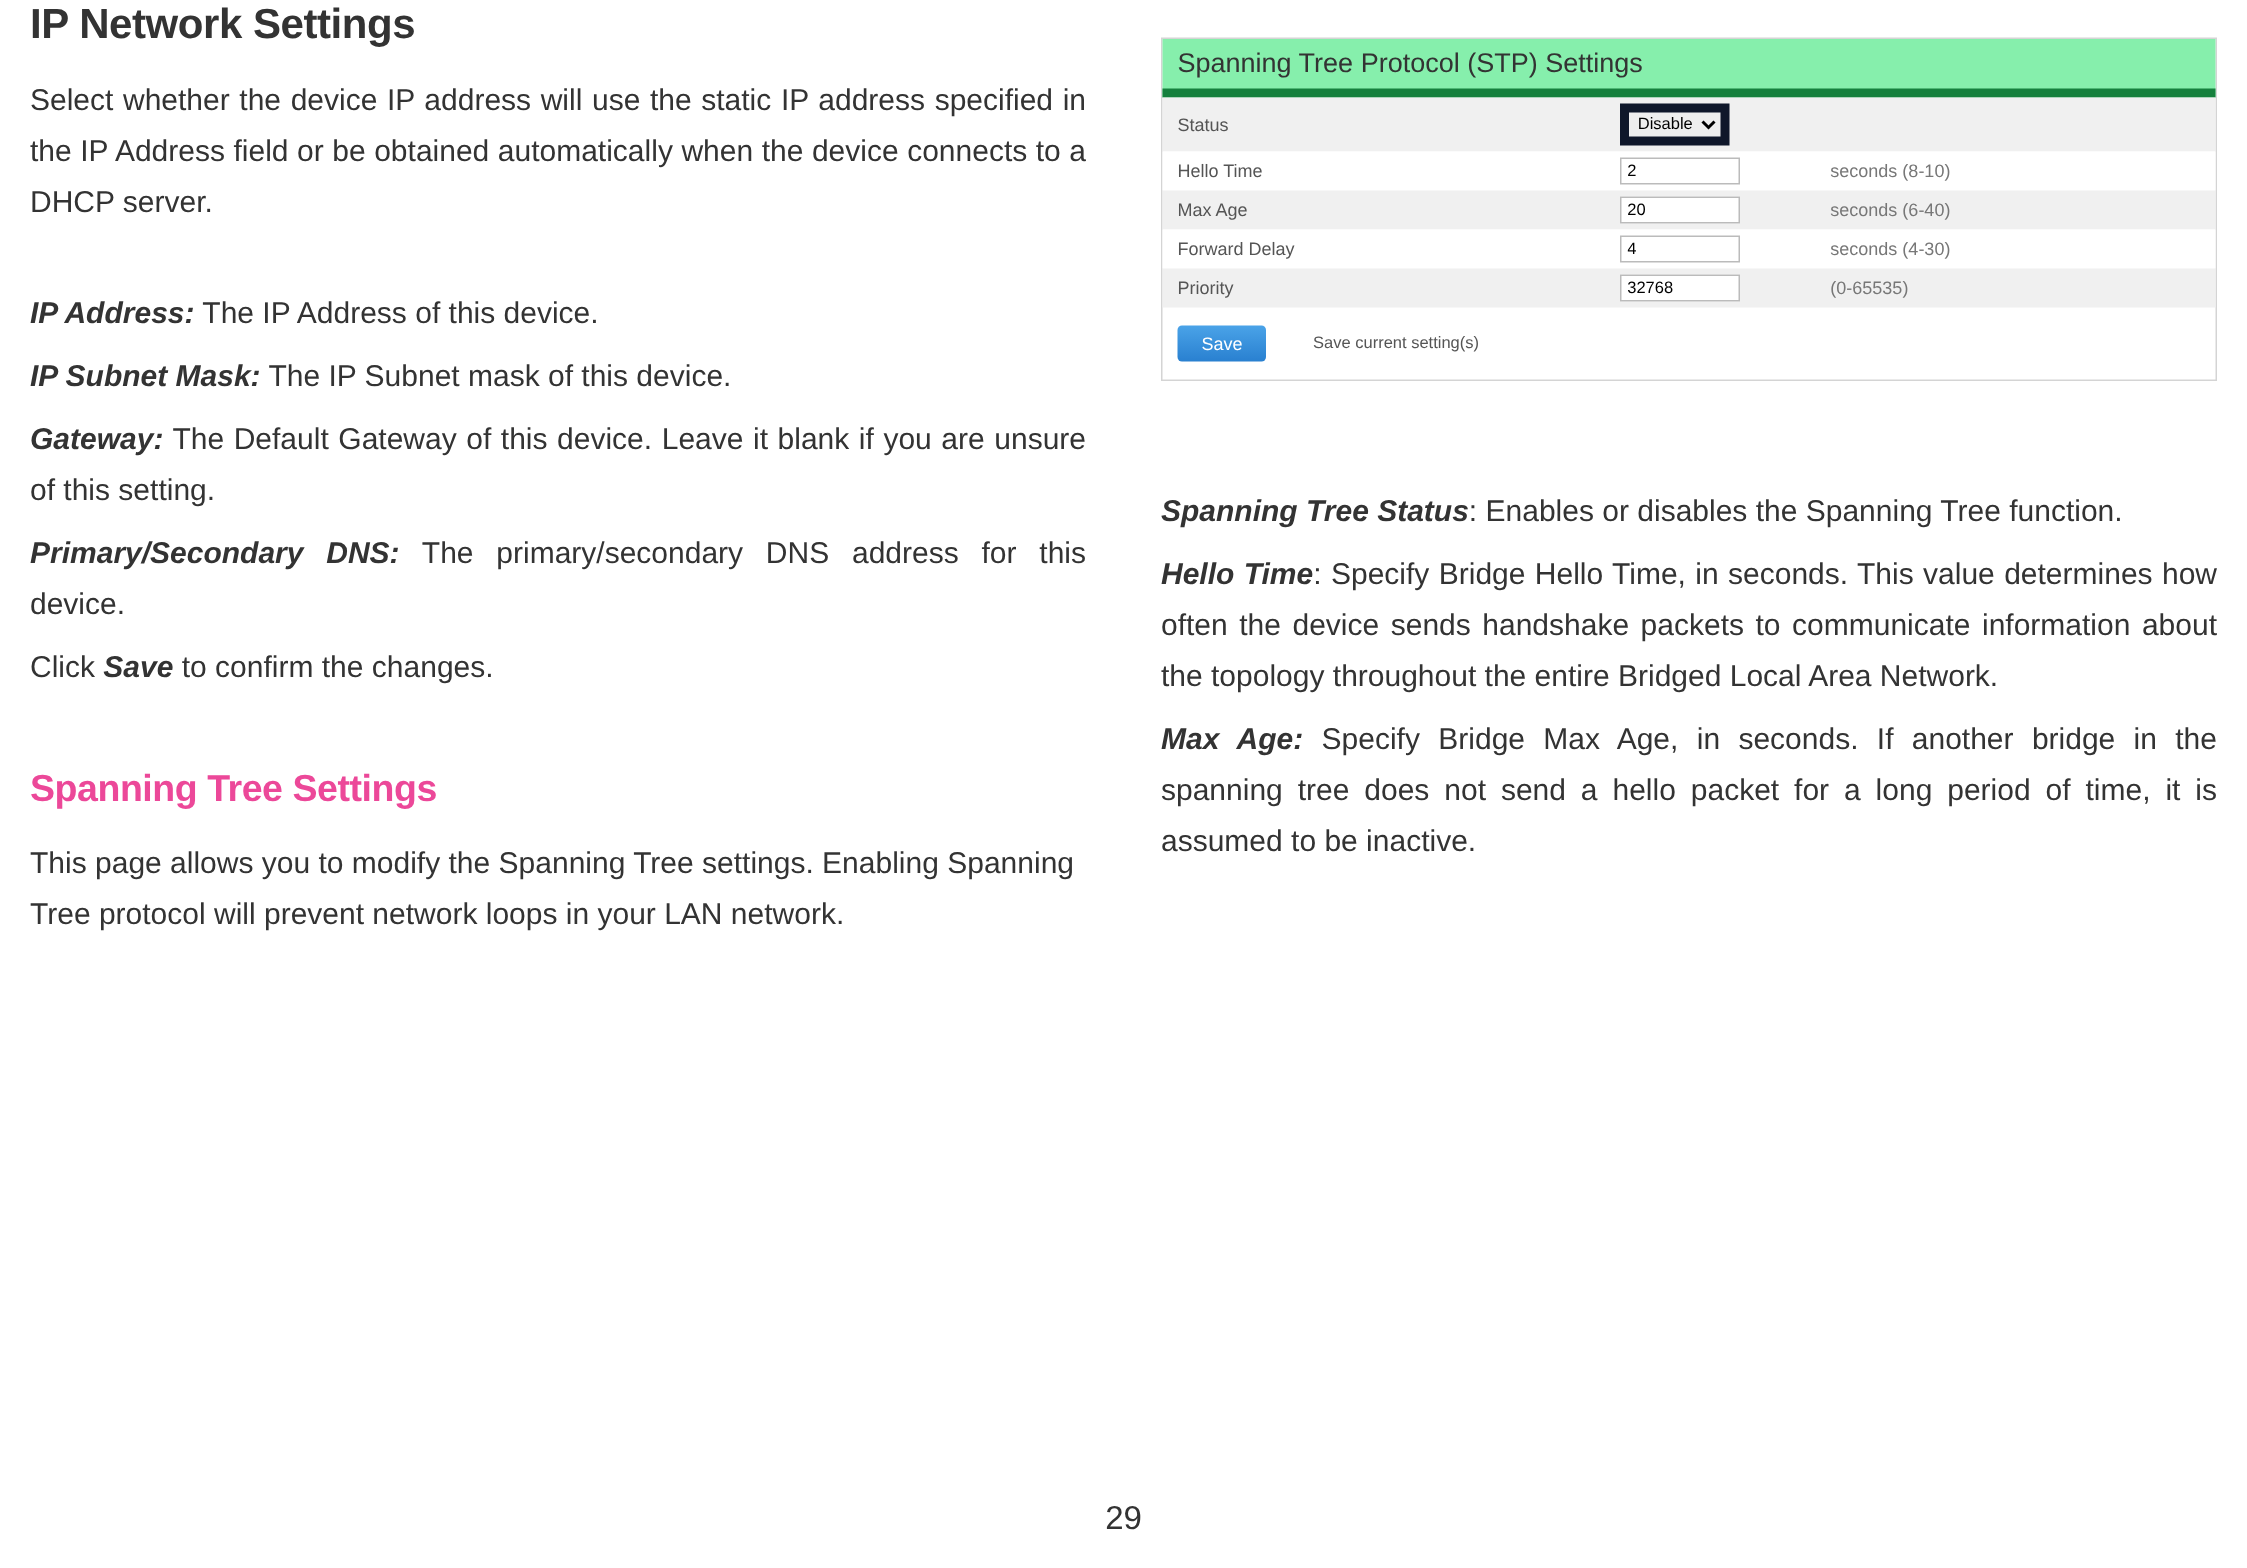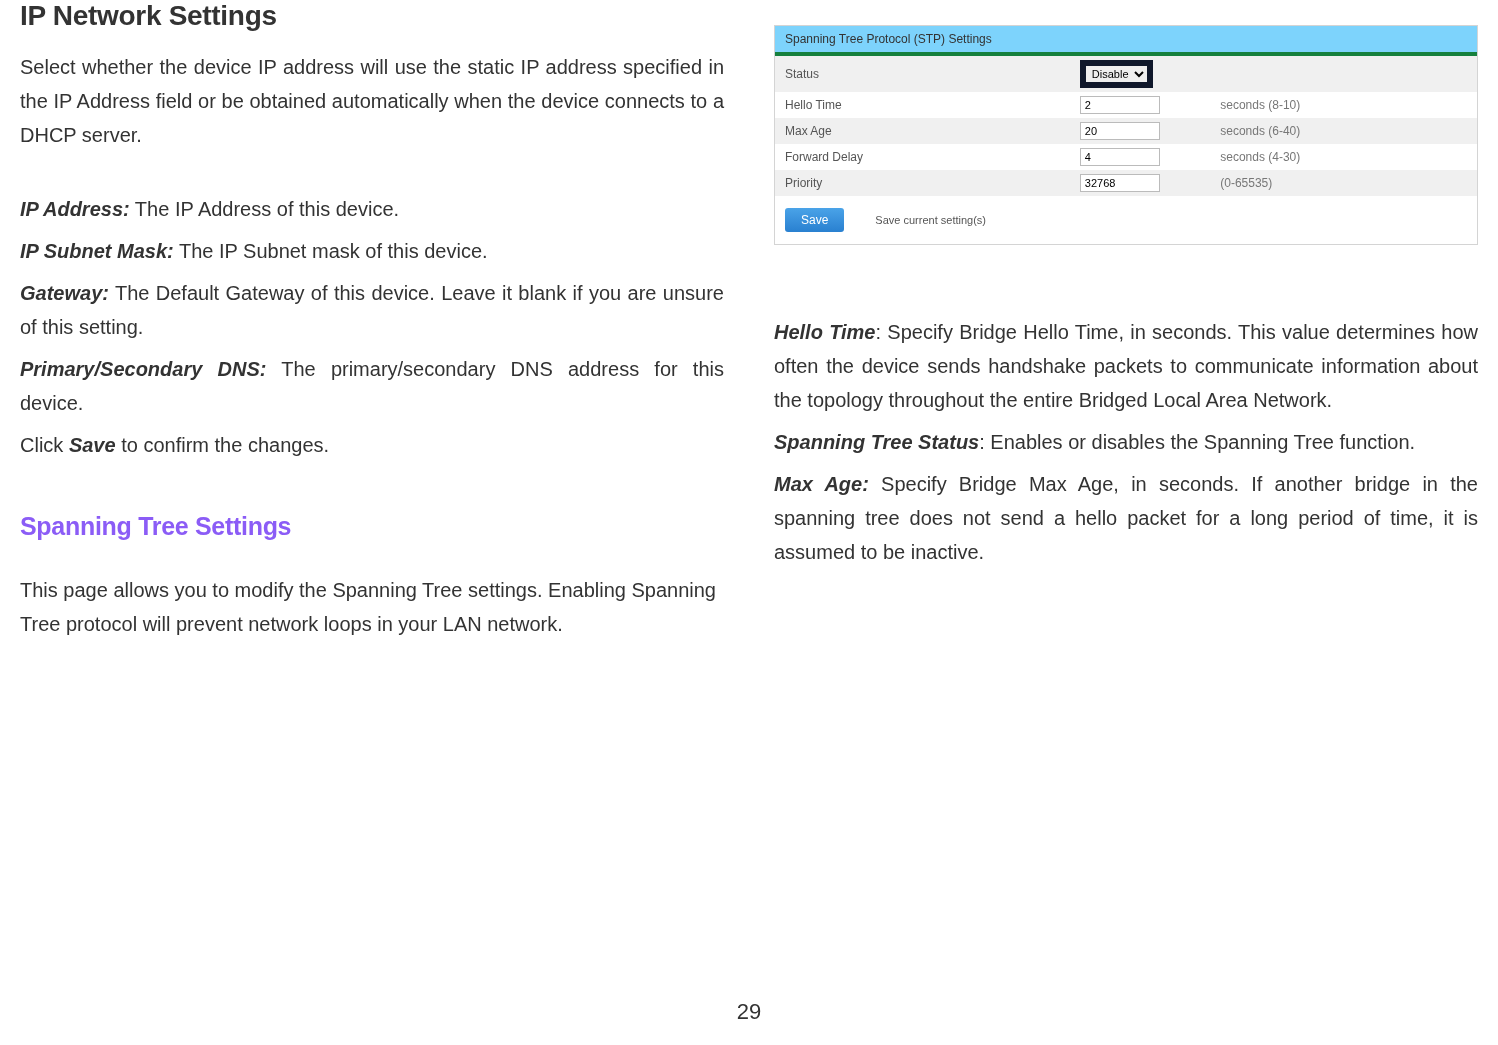--- a/index.html
+++ b/index.html
@@ -37,23 +37,23 @@
       font-size: 28px;
       font-weight: bold;
       color: #333;
       margin-bottom: 18px;
       letter-spacing: -0.3px;
     }
     
     h2 {
       font-size: 25px;
       font-weight: bold;
-      color: #8b5cf6;
+      color: #ec4899;
       margin-top: 50px;
-      margin-bottom: 32px;
+      margin-bottom: 18px;
       letter-spacing: -0.3px;
     }
     
     .body-text {
       font-size: 20px;
       line-height: 1.7;
       color: #333;
       text-align: justify;
       margin-bottom: 8px;
     }
@@ -75,25 +75,25 @@
     
     .settings-panel {
       border: 1px solid #d4d4d4;
       background: #fff;
       margin-bottom: 70px;
       font-size: 12px;
       font-family: Arial, sans-serif;
     }
     
     .panel-header {
-      background: #7dd3fc;
+      background: #86efac;
       padding: 6px 10px;
-      font-size: 12px;
-      color: #333;
-      border-bottom: 4px solid #15803d;
+      font-size: 18px;
+      color: #333;
+      border-bottom: 6px solid #15803d;
     }
     
     .settings-table {
       width: 100%;
       border-collapse: collapse;
     }
     
     .settings-table tr:nth-child(odd) {
       background: #f0f0f0;
     }
@@ -252,28 +252,28 @@
         </tr>
       </tbody>
         </table>
       <div class="save-area">
         <button class="save-btn">Save</button>
         <span class="save-hint">Save current setting(s)</span>
       </div>
     </div>
 
     <p class="body-text">
+      <span class="bold">Spanning Tree Status</span><span>: Enables or disables the Spanning Tree function.</span>
+    </p>
+
+    <p class="body-text">
       <span class="bold">Hello Time</span><span>: Specify Bridge Hello Time, in seconds. This value determines how often the device sends handshake packets to communicate information about the topology throughout the entire Bridged Local Area Network.</span>
     </p>
 
     <p class="body-text">
-      <span class="bold">Spanning Tree Status</span><span>: Enables or disables the Spanning Tree function.</span>
-    </p>
-
-    <p class="body-text">
       <span class="bold">Max Age:</span><span> Specify Bridge Max Age, in seconds. If another bridge in the spanning tree does not send a hello packet for a long period of time, it is assumed to be inactive.</span>
     </p>
 
   </div>
 
 </div>
 
 <div class="page-number">29</div>
 
 </body></html>

